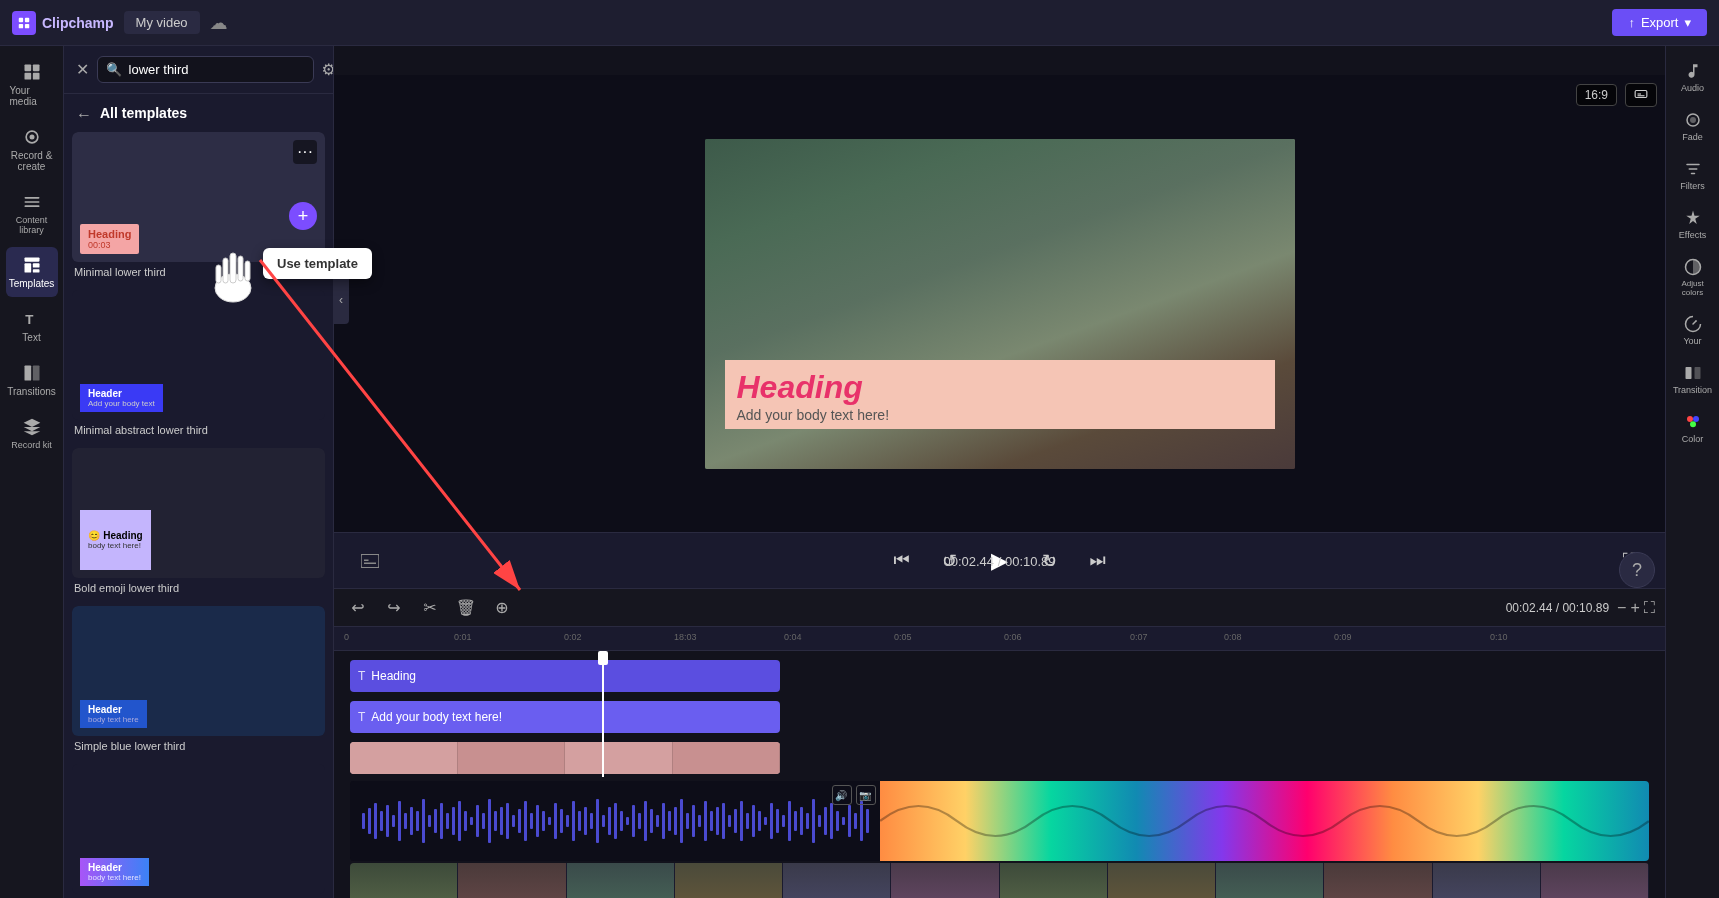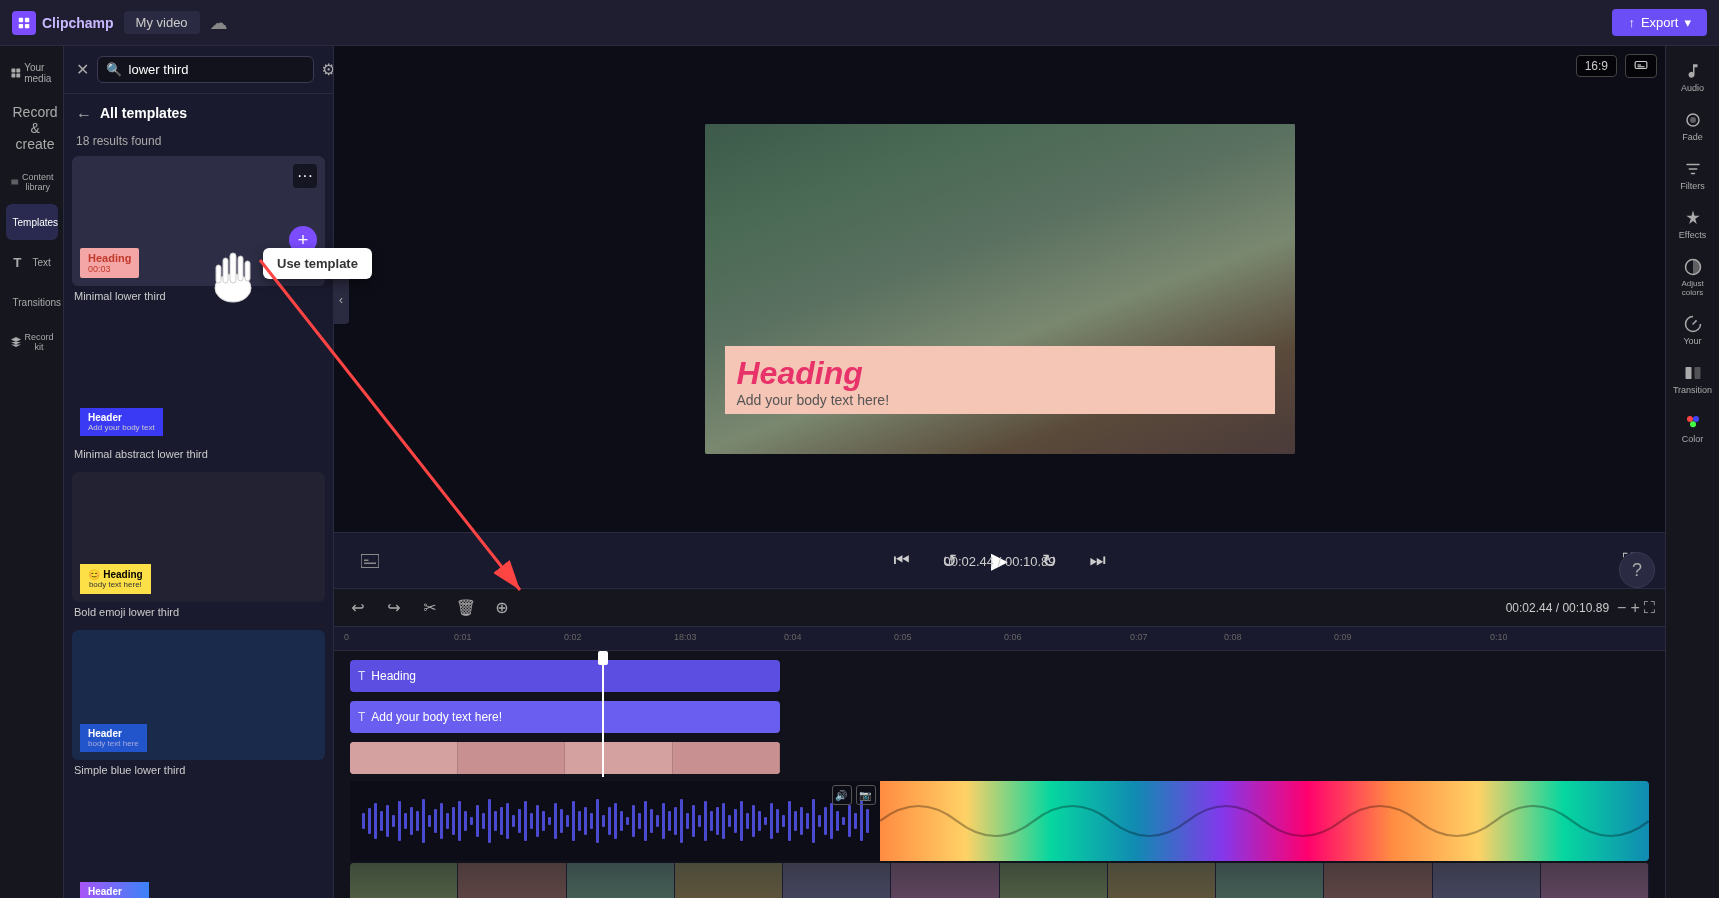--- a/index.html
+++ b/index.html
@@ -80,21 +80,21 @@
       display: flex;
       flex-direction: column;
       align-items: center;
       padding: 8px 0;
       gap: 4px;
       border-right: 1px solid #2a2a40;
     }
     .sidebar-item {
       width: 52px;
       display: flex;
-      flex-direction: row;
+      flex-direction: column;
       align-items: center;
       gap: 3px;
       padding: 8px 4px;
       border-radius: 6px;
       cursor: pointer;
       font-size: 10px;
       color: #aaa;
     }
     .sidebar-item.active { background: #2a2a50; color: #fff; }
     .sidebar-item svg { width: 20px; height: 20px; }
@@ -263,21 +263,21 @@
     .tpl2-header { font-size: 10px; font-weight: 700; color: #fff; }
     .tpl2-body { font-size: 8px; color: #ccc; }
 
     
     .tpl3 {
       background: #222233;
       display: flex;
       align-items: flex-end;
       padding: 8px;
     }
-    .tpl3-content { background: #fde047; padding: 5px 8px; text-align: center; }
+    .tpl3-content { background: #c4b5fd; padding: 20px 8px; }
     .tpl3-heading { font-size: 10px; font-weight: 700; color: #000; }
 
     
     .tpl4 {
       background: #1a2a4a;
       display: flex;
       align-items: flex-end;
       padding: 8px;
     }
     .tpl4-content { background: #2255cc; padding: 4px 8px; }
@@ -337,20 +337,21 @@
     }
 
     
     .preview-area {
       flex: 1;
       display: flex;
       align-items: center;
       justify-content: center;
       background: #0d0d18;
       position: relative;
+      margin-top: 29px;
     }
 
     .preview-top-right {
       position: absolute;
       top: 8px;
       right: 8px;
       display: flex;
       align-items: center;
       gap: 8px;
     }
@@ -738,21 +739,21 @@
         <rect x="3" y="13" width="8" height="8" rx="1"></rect>
         <rect x="13" y="13" width="8" height="8" rx="1"></rect>
       </svg>
       <span>Your media</span>
     </div>
     <div class="sidebar-item">
       <svg viewBox="0 0 24 24" fill="currentColor">
         <circle cx="12" cy="12" r="7" fill="none" stroke="currentColor" stroke-width="2"></circle>
         <circle cx="12" cy="12" r="3"></circle>
       </svg>
-      <span style="font-size:14px;text-align:center;">Record &amp; create</span>
+      <span style="font-size:10px;text-align:center;">Record &amp; create</span>
     </div>
     <div class="sidebar-item">
       <svg viewBox="0 0 24 24" fill="currentColor">
         <rect x="3" y="6" width="18" height="2" rx="1"></rect>
         <rect x="3" y="11" width="18" height="2" rx="1"></rect>
         <rect x="3" y="16" width="18" height="2" rx="1"></rect>
       </svg>
       <span style="font-size:9px;text-align:center;">Content library</span>
     </div>
     <div class="sidebar-item active">
@@ -794,21 +795,20 @@
         <input class="search-input" value="lower third" readonly="" style="">
       </div>
       <button class="filter-btn">⚙</button>
     </div>
 
     <div class="panel-nav">
       <button class="panel-nav-back">←</button>
       <span class="panel-nav-title">All templates</span>
     </div>
 
-    <div class="results-count">18 results found</div>
 
     <div class="templates-grid">
 
       <div class="template-item">
         <div class="template-thumb">
           <div class="tpl1" style="width:100%;height:100%;">
             <div class="tpl1-content">
               <div class="tpl1-heading">Heading</div>
               <div class="tpl1-time">00:03</div>
             </div>

